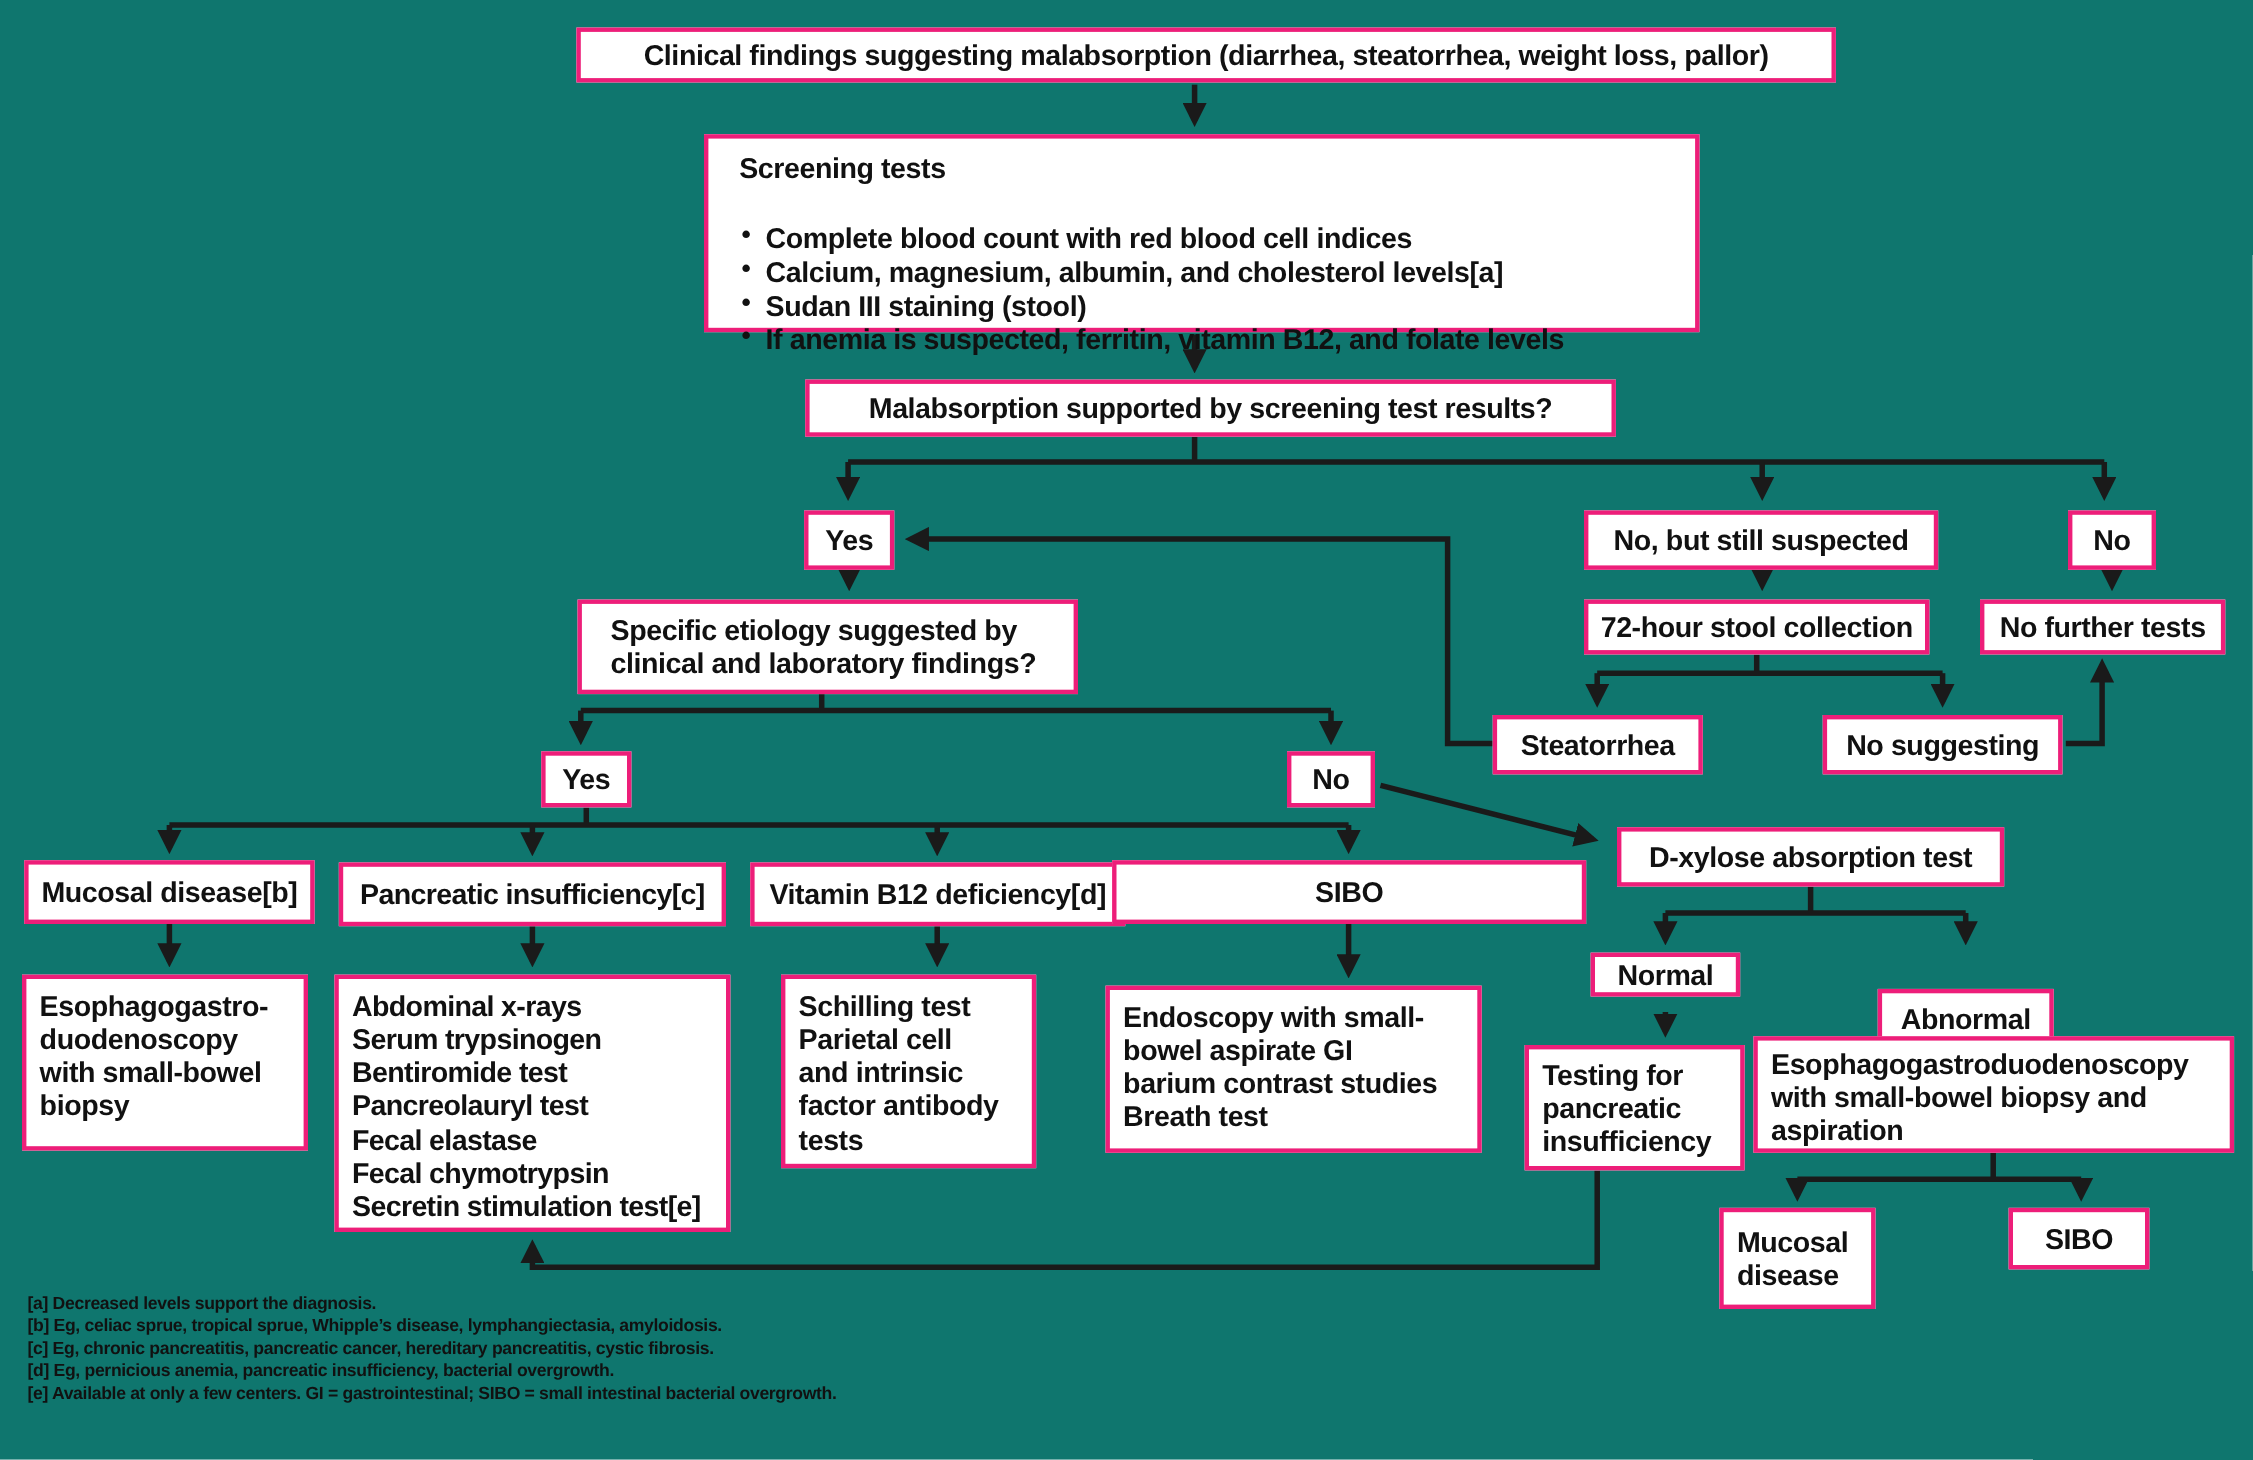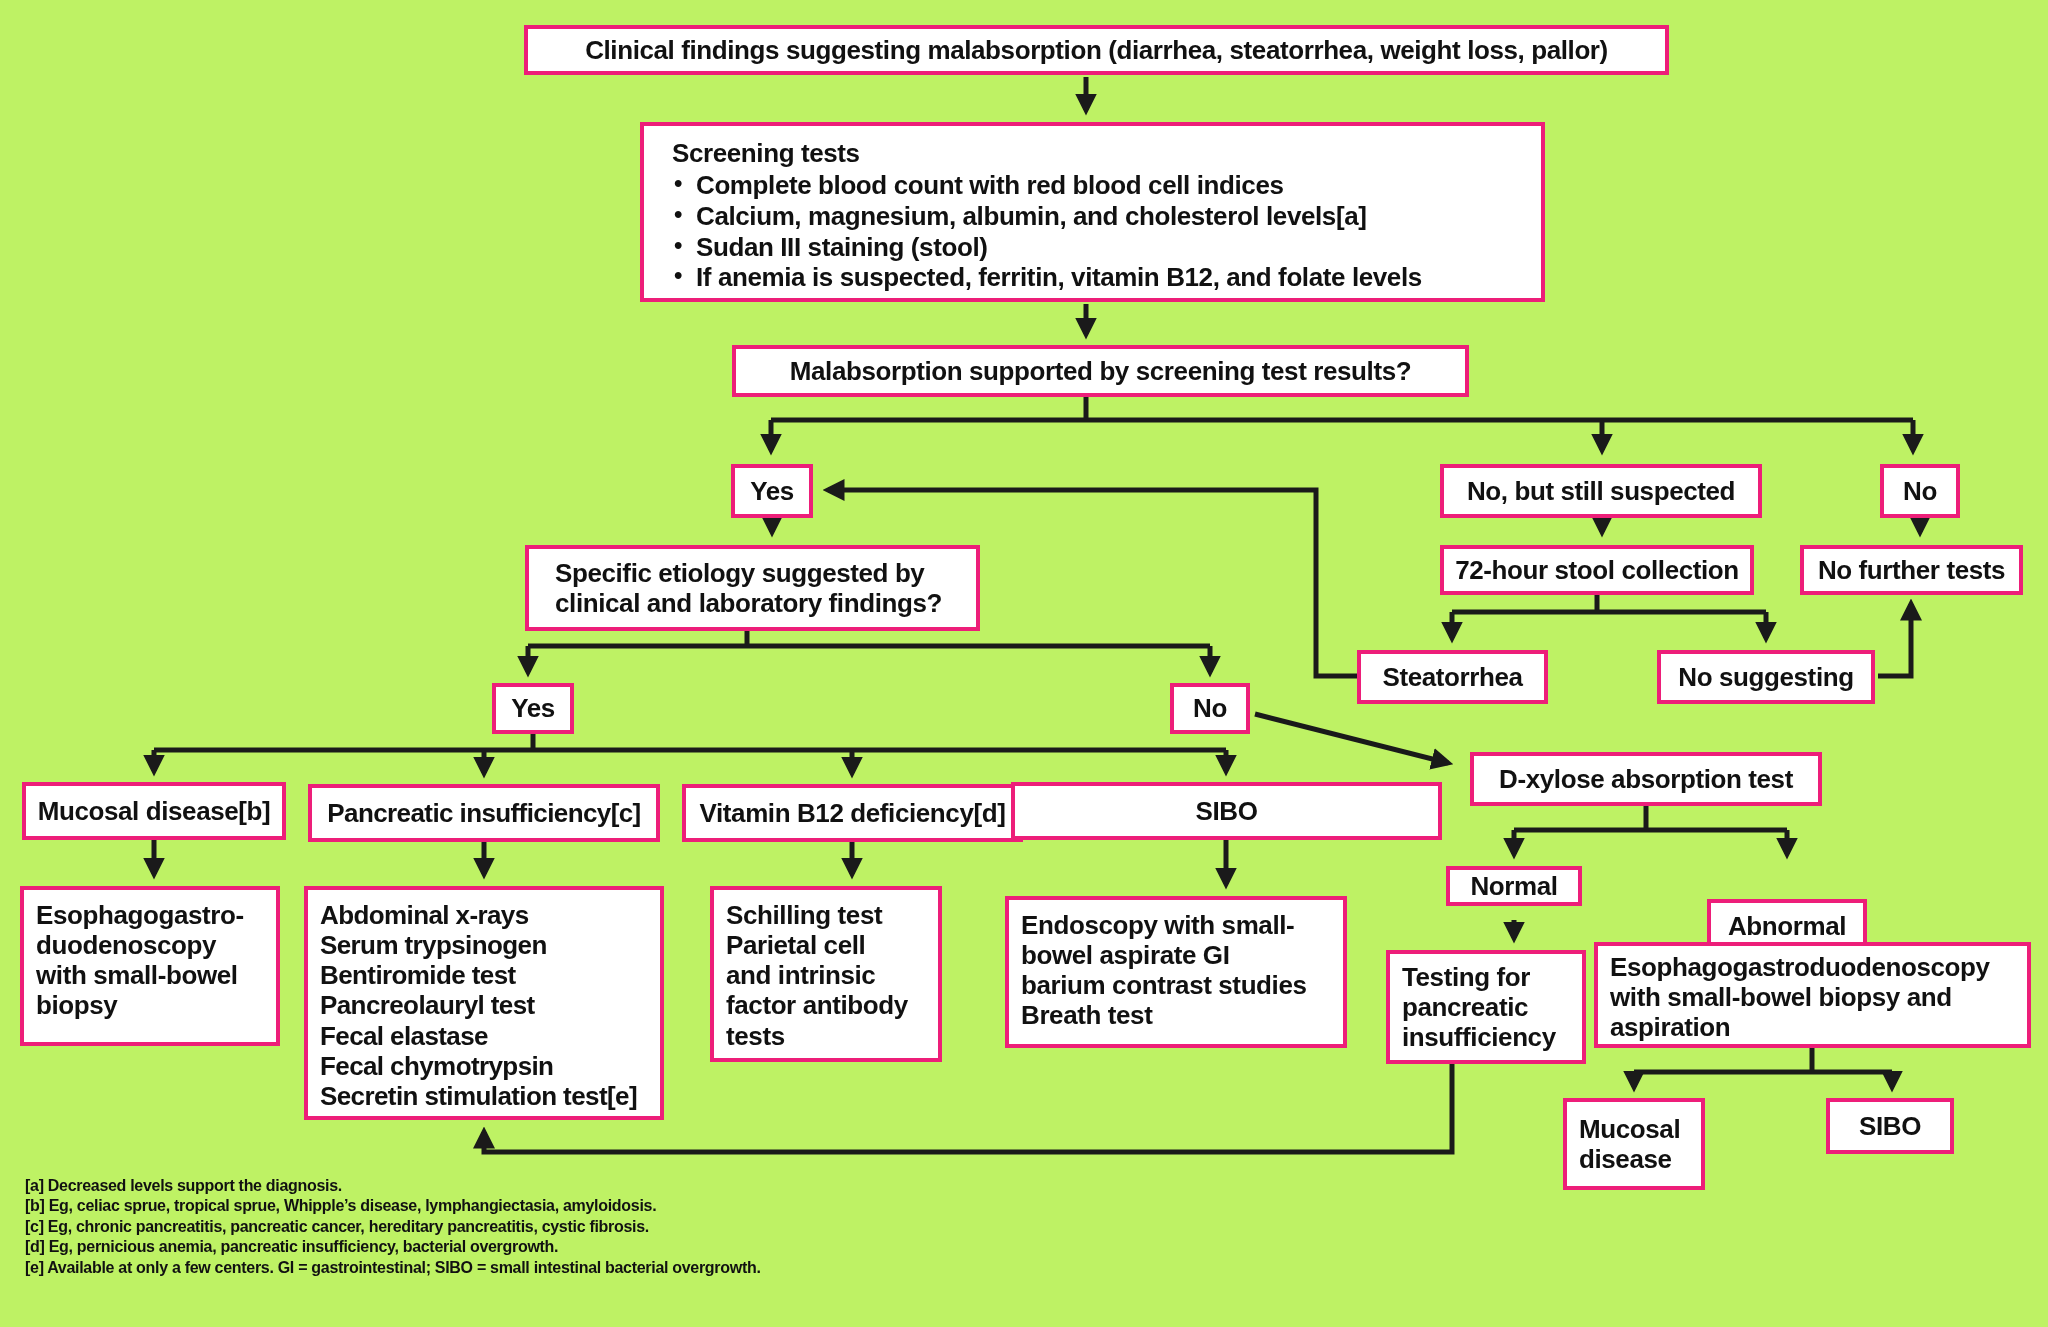--- a/index.html
+++ b/index.html
@@ -1,28 +1,28 @@
 <!DOCTYPE html>
 <html><head>
 <meta charset="utf-8">
 <style>
   html,body{margin:0;padding:0;background:#ffffff;}
   #canvas{
-    position:relative;width:2048px;height:1327px;background:#bef264;overflow:hidden;
+    position:relative;width:2048px;height:1327px;background:#0f766e;overflow:hidden;
     font-family:"Liberation Sans","DejaVu Sans",sans-serif;color:#111;
   }
   #connectors{position:absolute;left:0;top:0;z-index:1;}
   .node{
     position:absolute;z-index:2;background:#ffffff;
     border:4px solid #ED1E79;box-sizing:border-box;
     font-size:26px;font-weight:700;letter-spacing:-0.4px;line-height:1.16;
     display:flex;align-items:center;justify-content:center;text-align:center;
     padding:2px 6px;
   }
-  .node.left{justify-content:flex-start;text-align:left;padding:10px 12px;}
+  .node.left{justify-content:flex-start;text-align:left;padding:10px 12px;gap:31px;}
   .node.multi{white-space:pre-line;align-items:flex-start;}
   .node.vcenter{align-items:center;}
   .tight{letter-spacing:-0.6px;}
   
   #screening{flex-direction:column;align-items:flex-start;justify-content:flex-start;padding:12px 18px;}
   #screening .s-title{margin:0 0 2px 10px;}
   .bullet{position:relative;padding-left:34px;line-height:1.18;}
   .bullet::before{content:"\2022";position:absolute;left:12px;top:-1px;font-size:24px;}
   
   #footnotes{position:absolute;left:25px;top:1176px;z-index:2;font-size:16px;font-weight:700;letter-spacing:-0.3px;line-height:1.28;}

